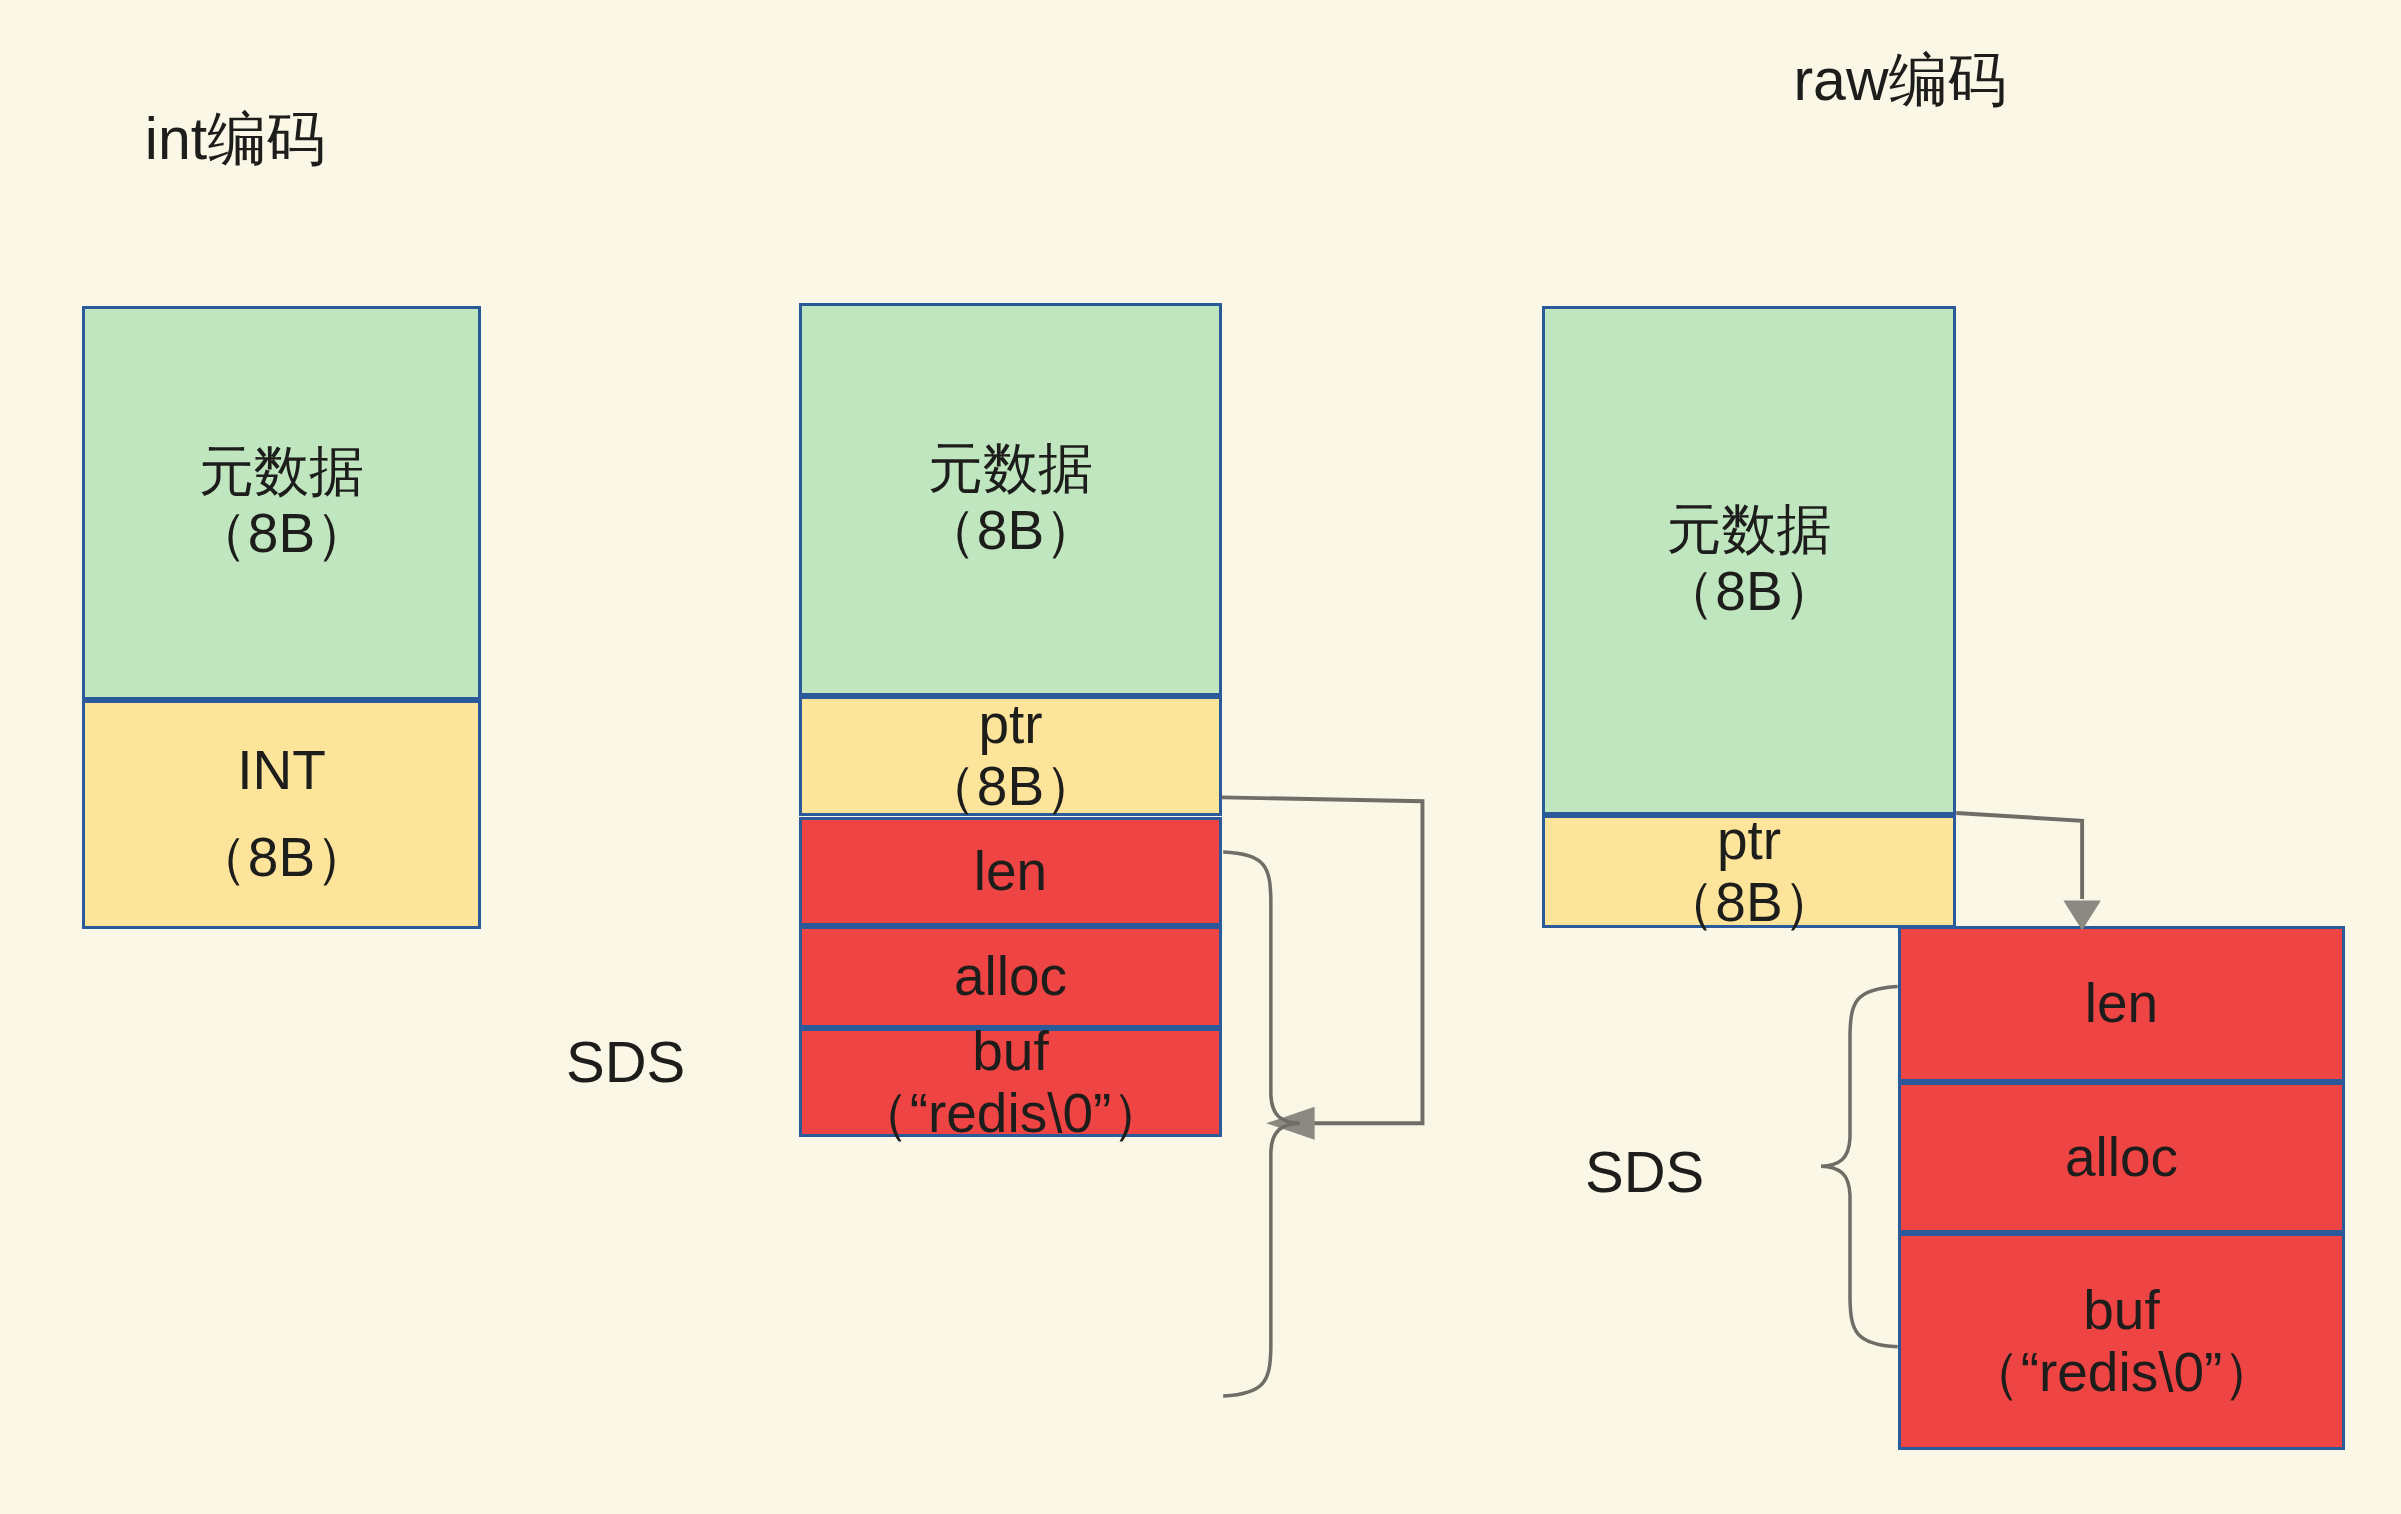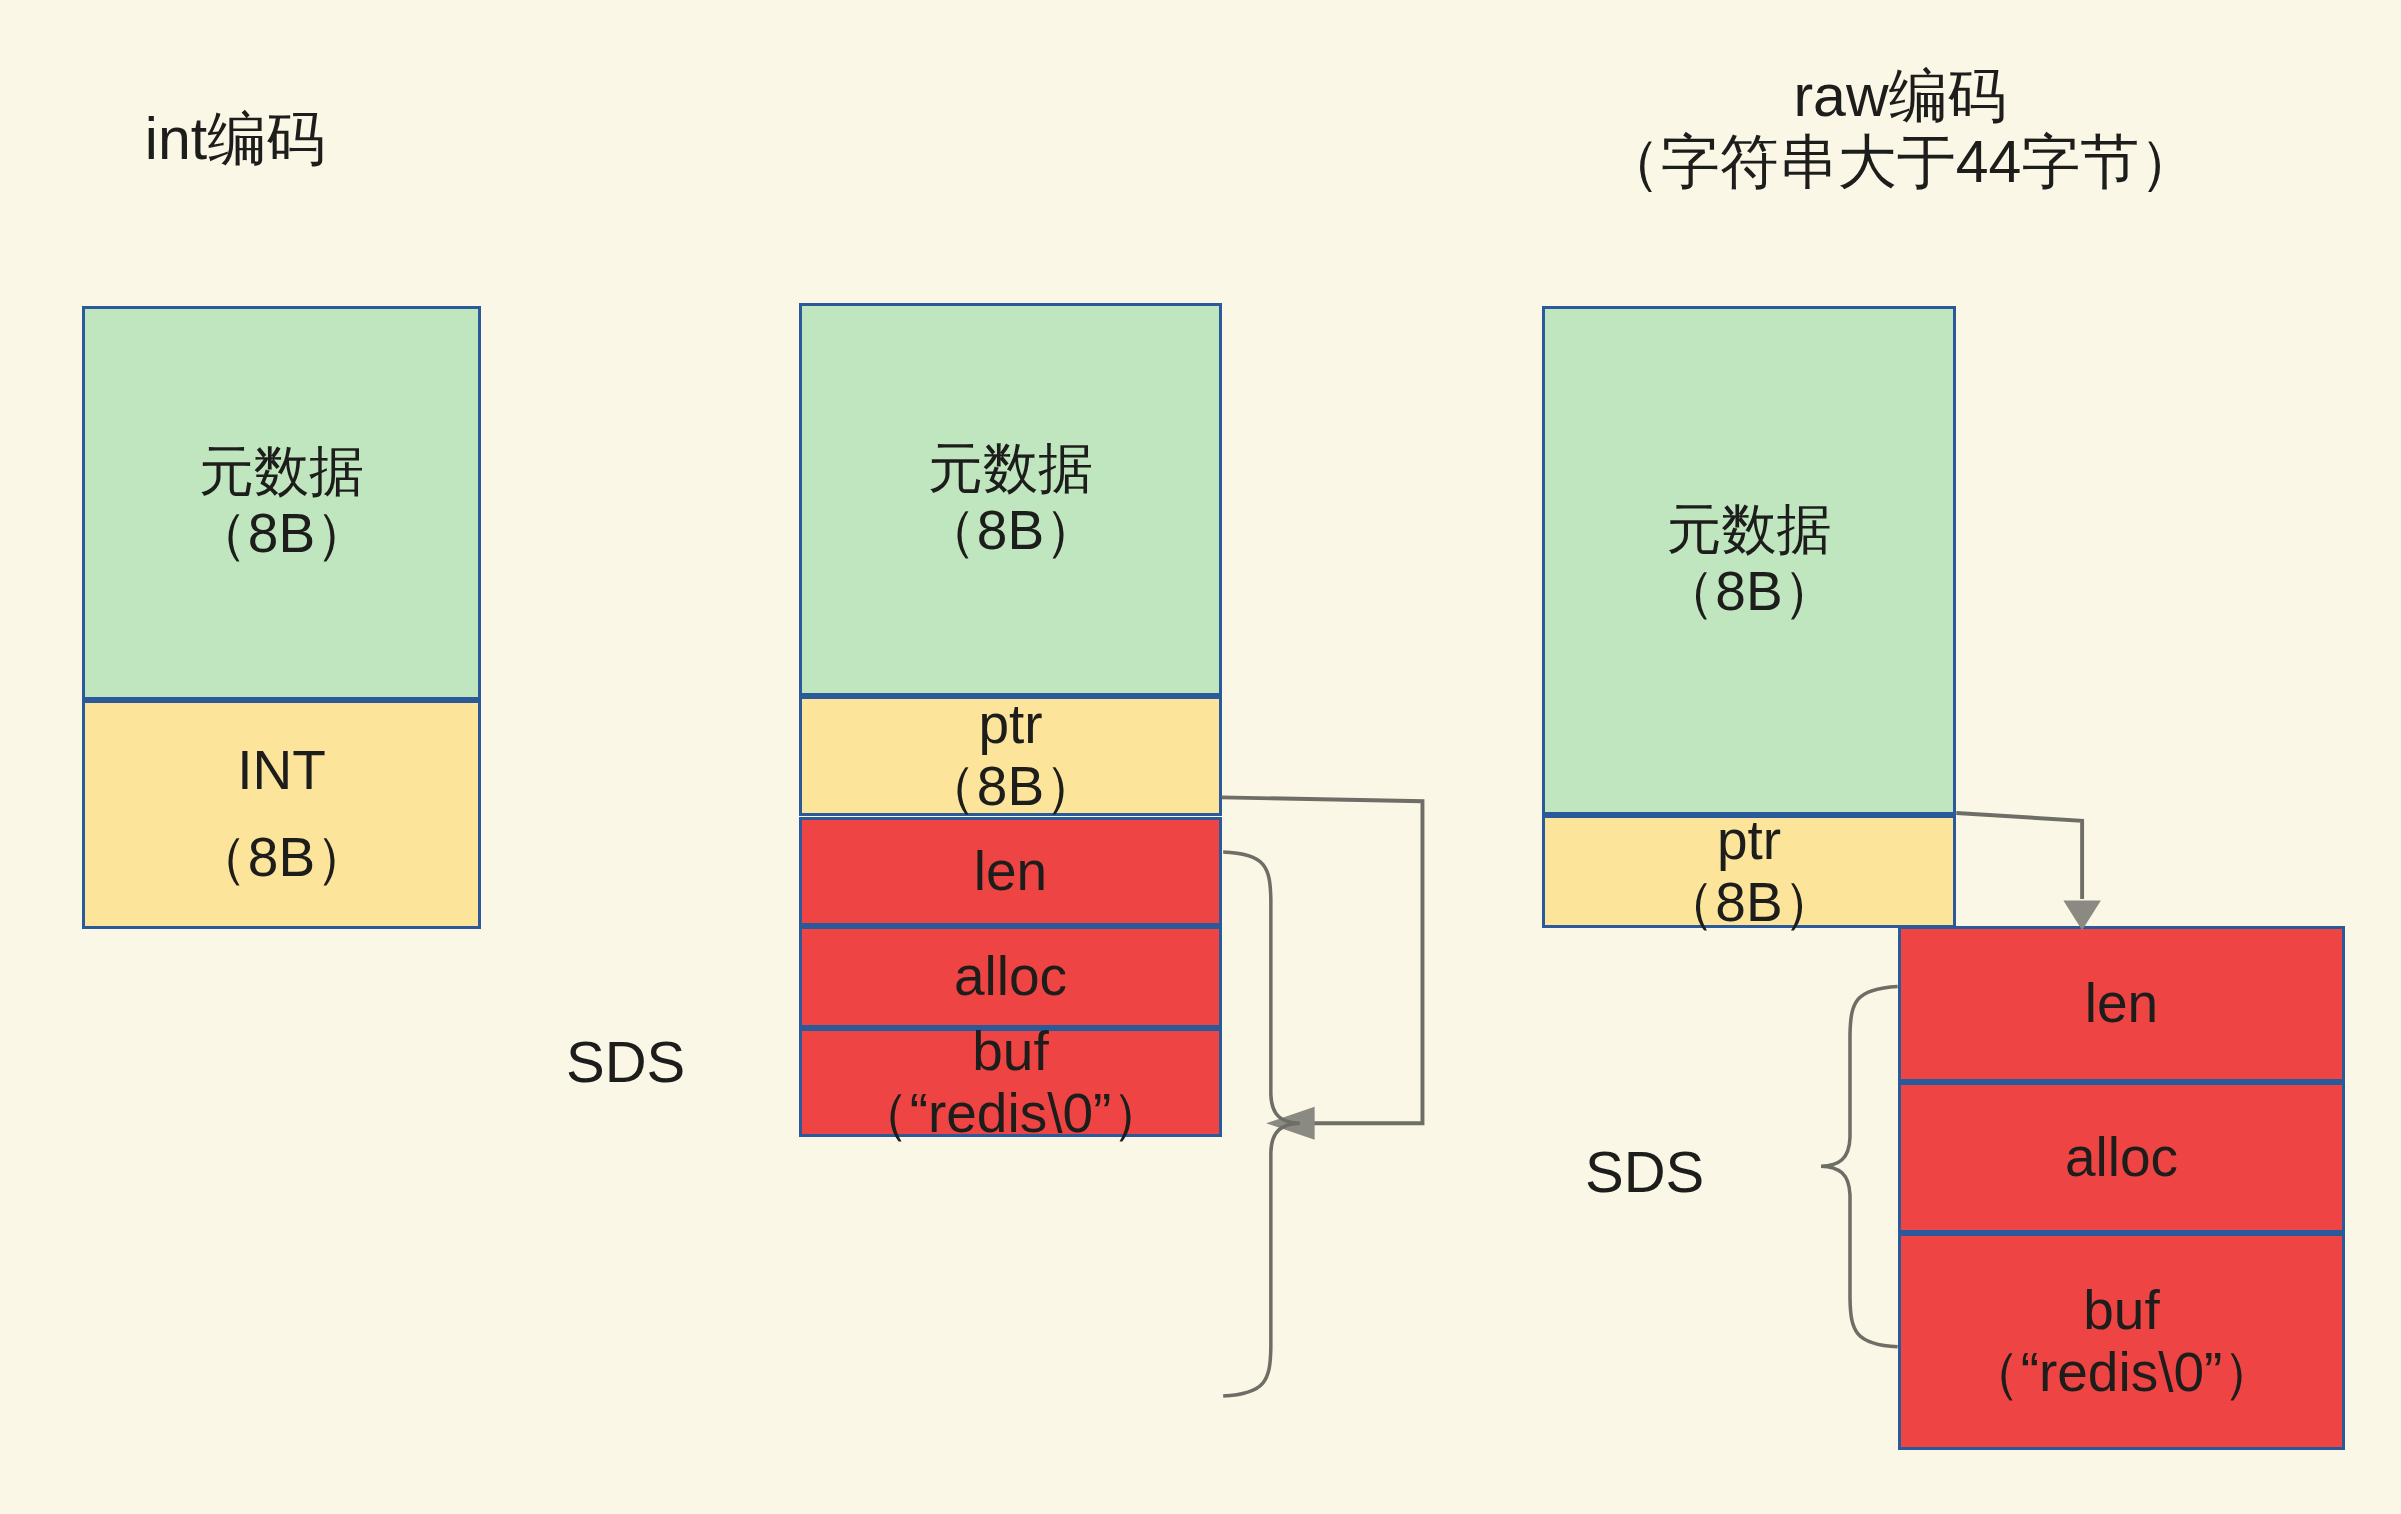--- a/index.html
+++ b/index.html
@@ -62,23 +62,22 @@
 </head>
 <body>
 
 <div id="stage">
 
   <div class="hdr" style="left:102px;top:106px;width:266px;">
     <span>int编码</span>
   </div>
 
 
-  <div class="hdr" style="left:1470px;top:47px;width:860px;margin-top:16px;">
+  <div class="hdr" style="left:1470px;top:47px;width:860px;">
     <span>raw编码</span><br>
-    <span>（字符串大于44字节）</span>
   </div>
 
   <div class="memblock" style="left:82px;top:306px;width:399px;height:623px;">
     <div class="cell green" style="left:0px;top:0px;width:399px;height:394px;">
       <span class="l1">元数据</span>
       <span class="l2">（8B）</span>
     </div>
     <div class="cell yellow" style="left:0px;top:394px;width:399px;height:229px;gap:25px;">
       <span class="l1">INT</span>
       <span class="l2">（8B）</span>

